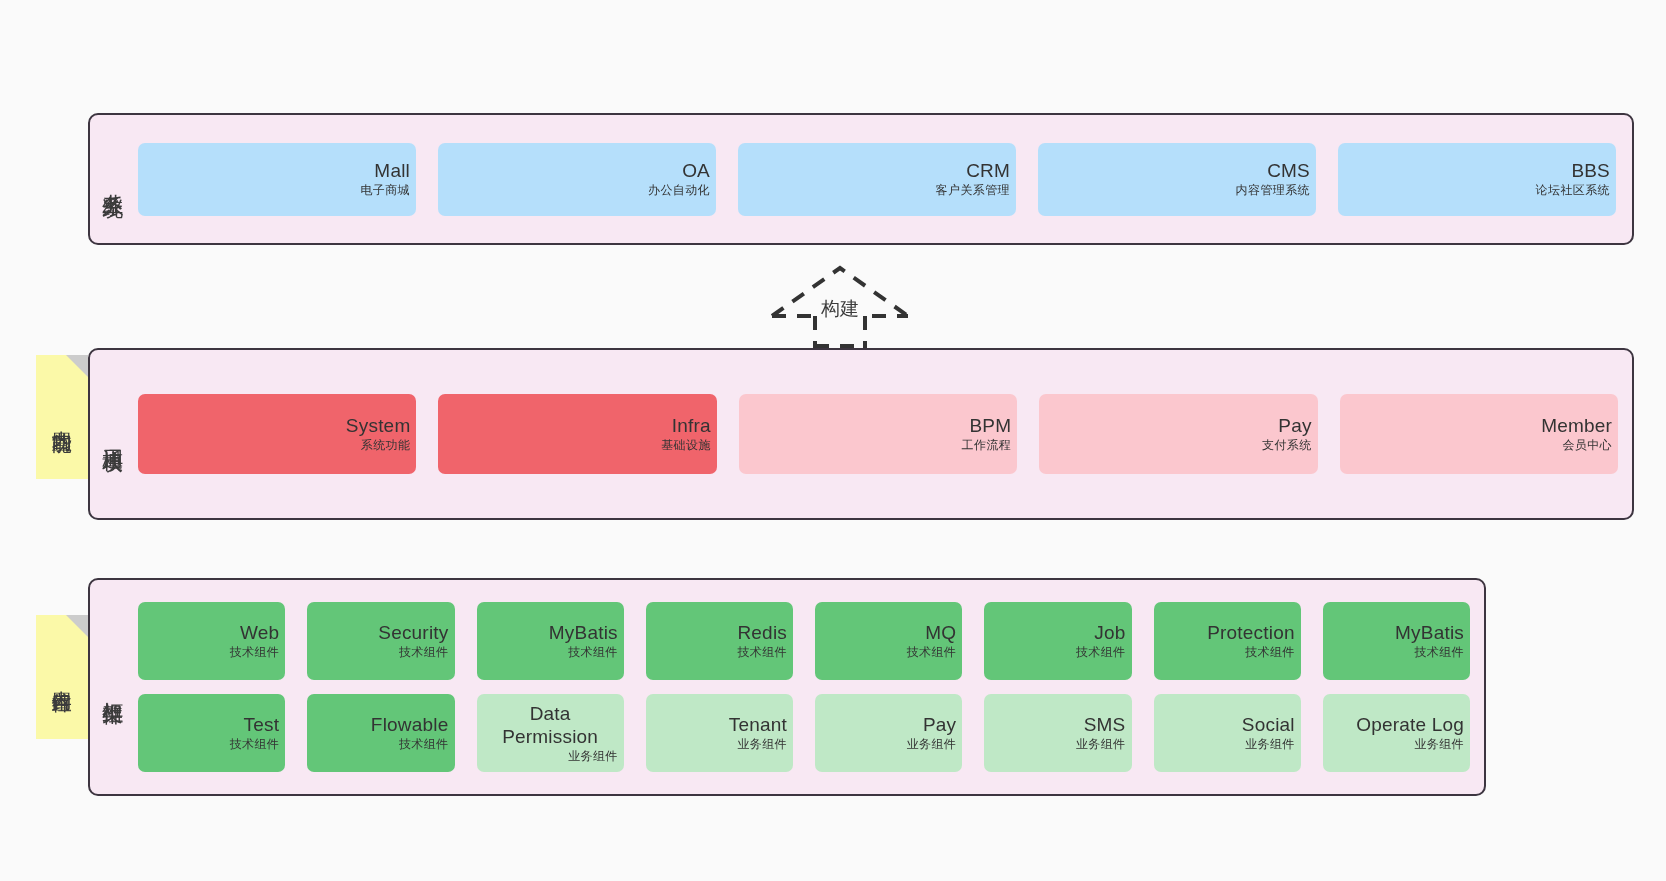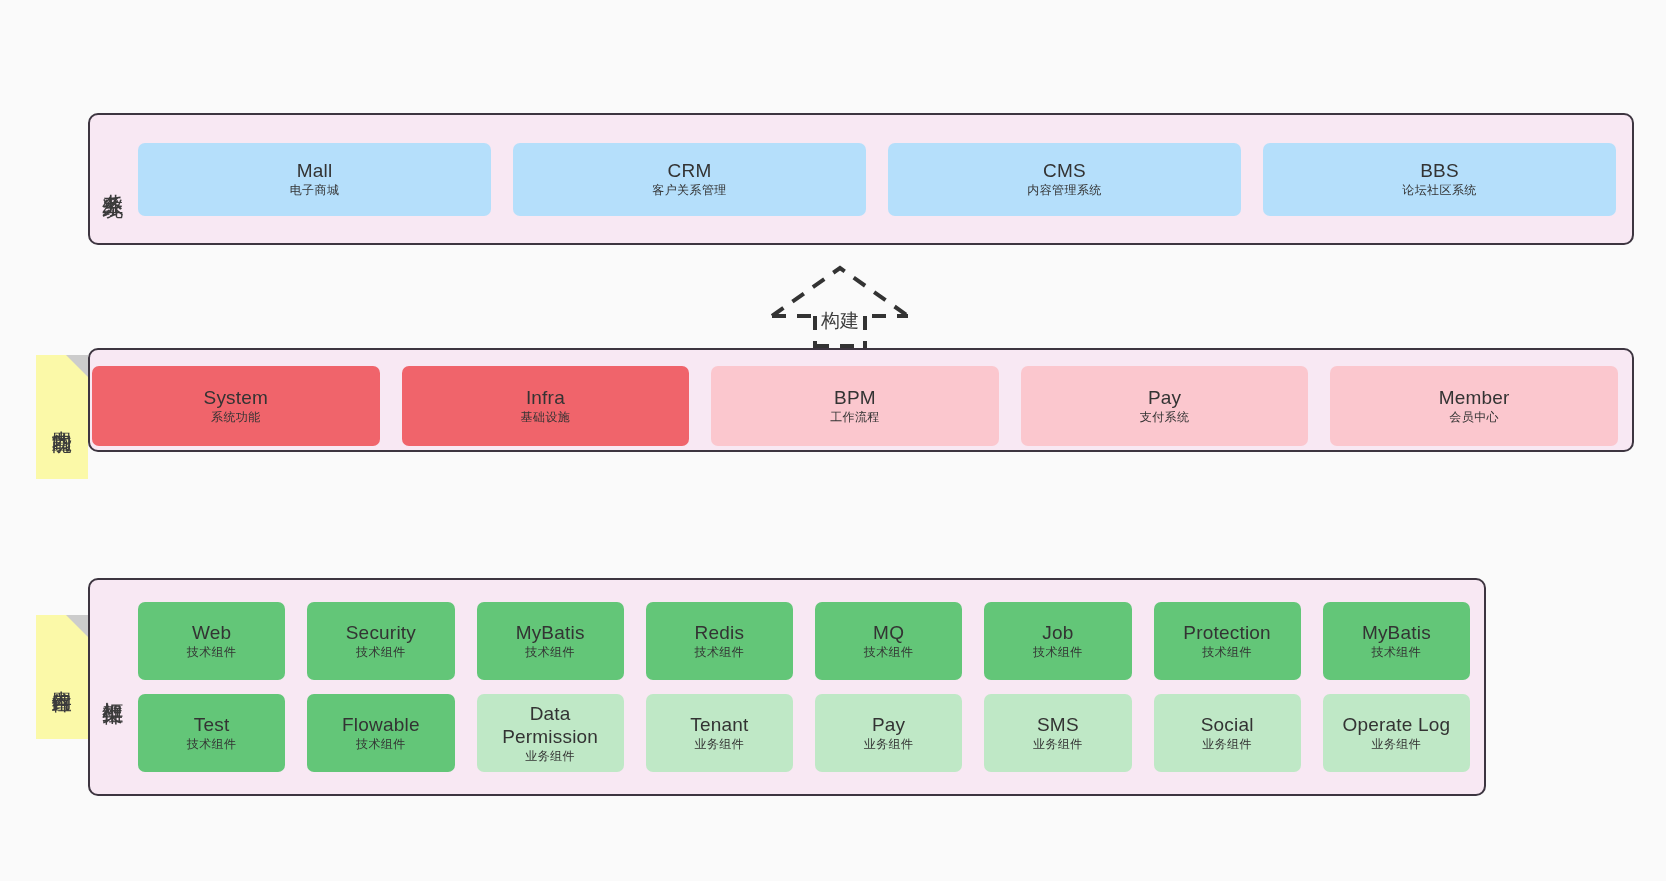--- a/index.html
+++ b/index.html
@@ -69,21 +69,21 @@
     align-items: stretch;
   }
 
   
   .module {
     flex: 1 1 0;
     box-sizing: border-box;
     border-radius: 7px;
     display: flex;
     flex-direction: column;
-    align-items: center;
+    align-items: flex-end;
     justify-content: center;
     text-align: center;
     color: #333333;
     line-height: 1.26;
     padding: 4px 6px;
   }
   .module .m-name {
     font-size: 19px;
     letter-spacing: 0.2px;
   }
@@ -97,21 +97,21 @@
   .mod-pink        { background: #fbc7ce; }
   .mod-green       { background: #63c678; }
   .mod-lightgreen  { background: #bfe8c6; }
 
   
   #layer-business  { left: 88px;  top: 113px; width: 1546px; height: 132px; }
   #layer-business .layer-body { padding-right: 16px; }
   #layer-business .module { height: 73px; }
 
   
-  #layer-common    { left: 88px;  top: 348px; width: 1546px; height: 104px; flex-direction: column; }
+  #layer-common    { left: 88px;  top: 348px; width: 1546px; height: 172px; }
   #layer-common .module { height: 80px; }
 
   
   #layer-framework { left: 88px;  top: 578px; width: 1398px; height: 218px; }
   #layer-framework .layer-body { gap: 14px; padding: 14px 14px 14px 2px; }
   #layer-framework .module { height: 78px; }
 
   
   .note {
     position: absolute;
@@ -145,21 +145,21 @@
   .uml-arrow {
     position: absolute;
     width: 160px;
     height: 90px;
   }
   .uml-arrow svg { display: block; overflow: visible; }
   .uml-arrow .arrow-label {
     position: absolute;
     left: 50%;
     transform: translateX(-50%);
-    top: 50px;
+    top: 38px;
     font-size: 19px;
     color: #3b3b3b;
     background: #fafafa;
     padding: 0 2px;
     white-space: nowrap;
   }
   #arrow-build  { left: 760px; top: 258px; }
   #arrow-impl   { left: 775px; top: 490px; }
 </style>
 </head>
@@ -167,20 +167,24 @@
 
 <div class="canvas">
 
   <div class="layer" id="layer-business">
     <div class="layer-title">业务系统</div>
     <div class="layer-body">
       <div class="layer-row">
         <div class="module mod-blue">
           <span class="m-name">Mall</span>
           <span class="m-sub">电子商城</span>
+        </div>
+        <div class="module mod-blue">
+          <span class="m-name">OA</span>
+          <span class="m-sub">办公自动化</span>
         </div>
         <div class="module mod-blue">
           <span class="m-name">CRM</span>
           <span class="m-sub">客户关系管理</span>
         </div>
         <div class="module mod-blue">
           <span class="m-name">CMS</span>
           <span class="m-sub">内容管理系统</span>
         </div>
         <div class="module mod-blue">

